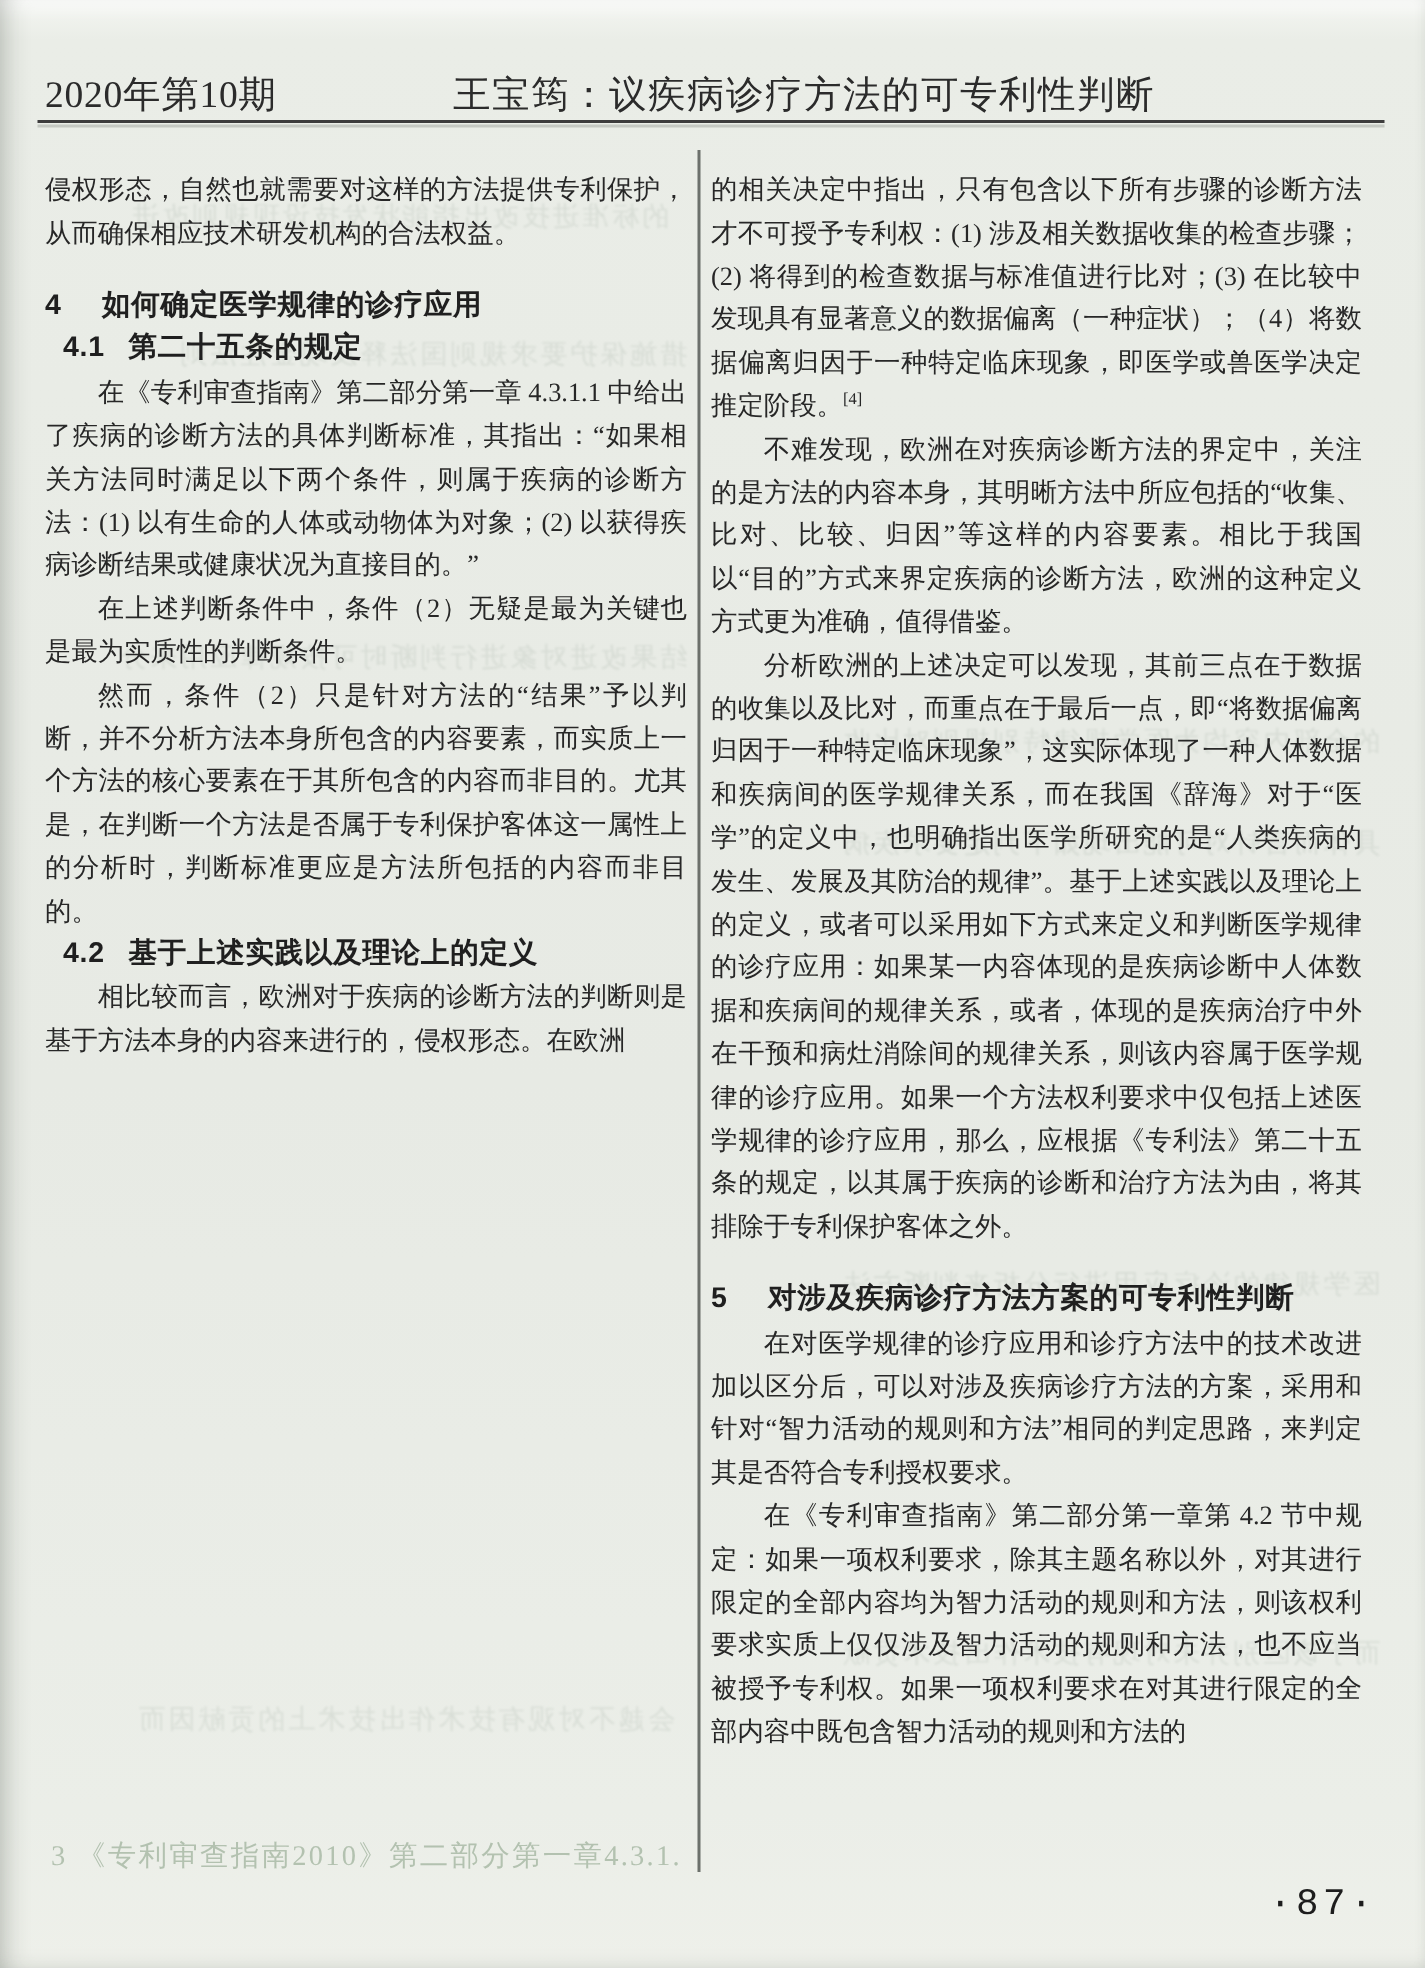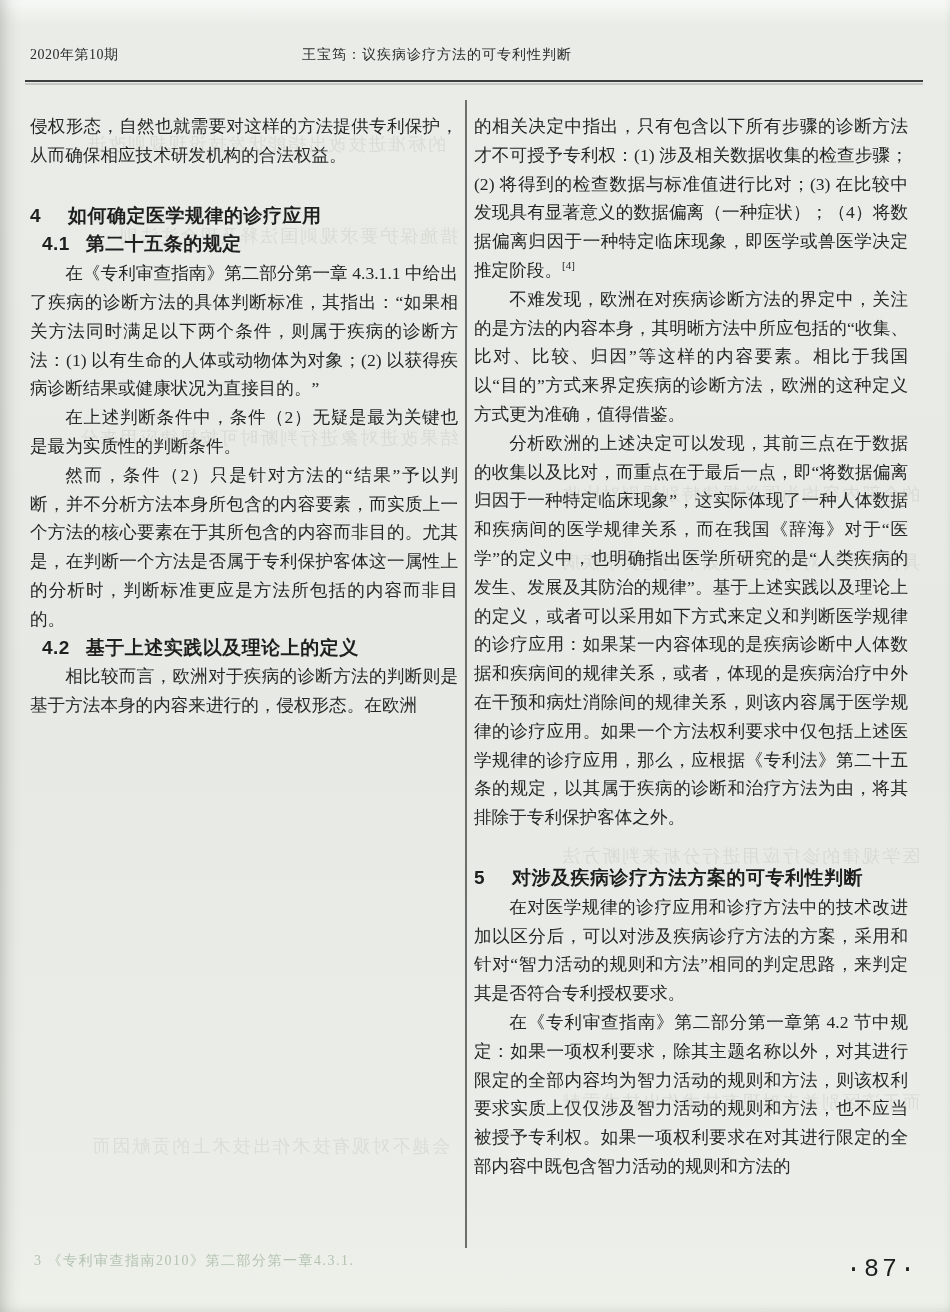--- a/index.html
+++ b/index.html
@@ -10,46 +10,46 @@
   }
   .page{
     position:relative;width:950px;height:1312px;overflow:hidden;
     background:linear-gradient(180deg,#f4f6f2 0%,#eaede7 2%,#e7eae4 55%,#ebeee8 92%,#eef0ea 100%);
     box-shadow:inset 14px 0 18px -12px rgba(45,55,45,.30),
                inset -6px 0 10px -8px rgba(45,55,45,.12),
                inset 0 16px 12px -12px rgba(255,255,255,.85),
                inset 0 -10px 14px -10px rgba(45,55,45,.10);
     color:#272727;
   }
-  .running-header{position:absolute;top:46px;left:30px;right:30px;height:26px;font-size:14px;color:#2b2b2b;}
+  .running-header{position:absolute;top:46px;left:30px;right:30px;height:26px;font-size:25px;color:#2b2b2b;}
   .issue{position:absolute;left:0;top:0;letter-spacing:.5px;}
   .running-title{position:absolute;left:272px;top:0;letter-spacing:1px;}
   .header-rule{
     position:absolute;top:80px;left:25px;width:898px;height:2.4px;background:#3d3d3d;
     box-shadow:0 3px 0 rgba(70,75,70,.22);
   }
   .col-divider{position:absolute;left:465px;top:100px;height:1148px;width:1.6px;background:#565a56;opacity:.85;}
   .columns{position:absolute;top:112px;left:30px;width:892px;display:flex;gap:16px;z-index:2;}
   .col{font-size:17.6px;line-height:28.8px;text-align:justify;}
   .col-left{width:428px;}
   .col-right{width:434px;}
   .col p{margin:0;}
   .col p.indent{text-indent:2em;}
   h2,h3{
     font-family:"Liberation Sans","DejaVu Sans",sans-serif;
     font-size:19px;line-height:28.8px;font-weight:700;color:#1f1f1f;
     margin:0;text-align:left;letter-spacing:.5px;
   }
-  h2.space-before{margin-top:32px;}
+  h2.space-before{margin-top:20px;}
   .h-no{display:inline-block;min-width:1.1em;margin-right:.9em;}
   h3 .h-no{margin-right:.7em;min-width:1.6em;margin-left:12px;}
   sup.ref{font-size:11px;line-height:0;vertical-align:super;letter-spacing:0;}
   .footnote{
-    position:absolute;left:34px;top:1252px;width:430px;z-index:1;
-    font-size:14px;color:#8ba288;opacity:.58;letter-spacing:1.5px;
+    position:absolute;left:34px;top:1224px;width:430px;z-index:1;
+    font-size:19px;color:#8ba288;opacity:.58;letter-spacing:1.5px;
     filter:blur(.3px);
   }
   .page-number{
     position:absolute;right:32px;top:1255px;z-index:2;
     font-size:25px;letter-spacing:3px;color:#1d1d1d;font-family:Liberation Mono, monospace;
   }
   .bleed{
     position:absolute;z-index:0;transform:scaleX(-1);
     color:#5d7262;opacity:.12;filter:blur(.7px);
     font-size:18px;line-height:28px;white-space:nowrap;overflow:hidden;

